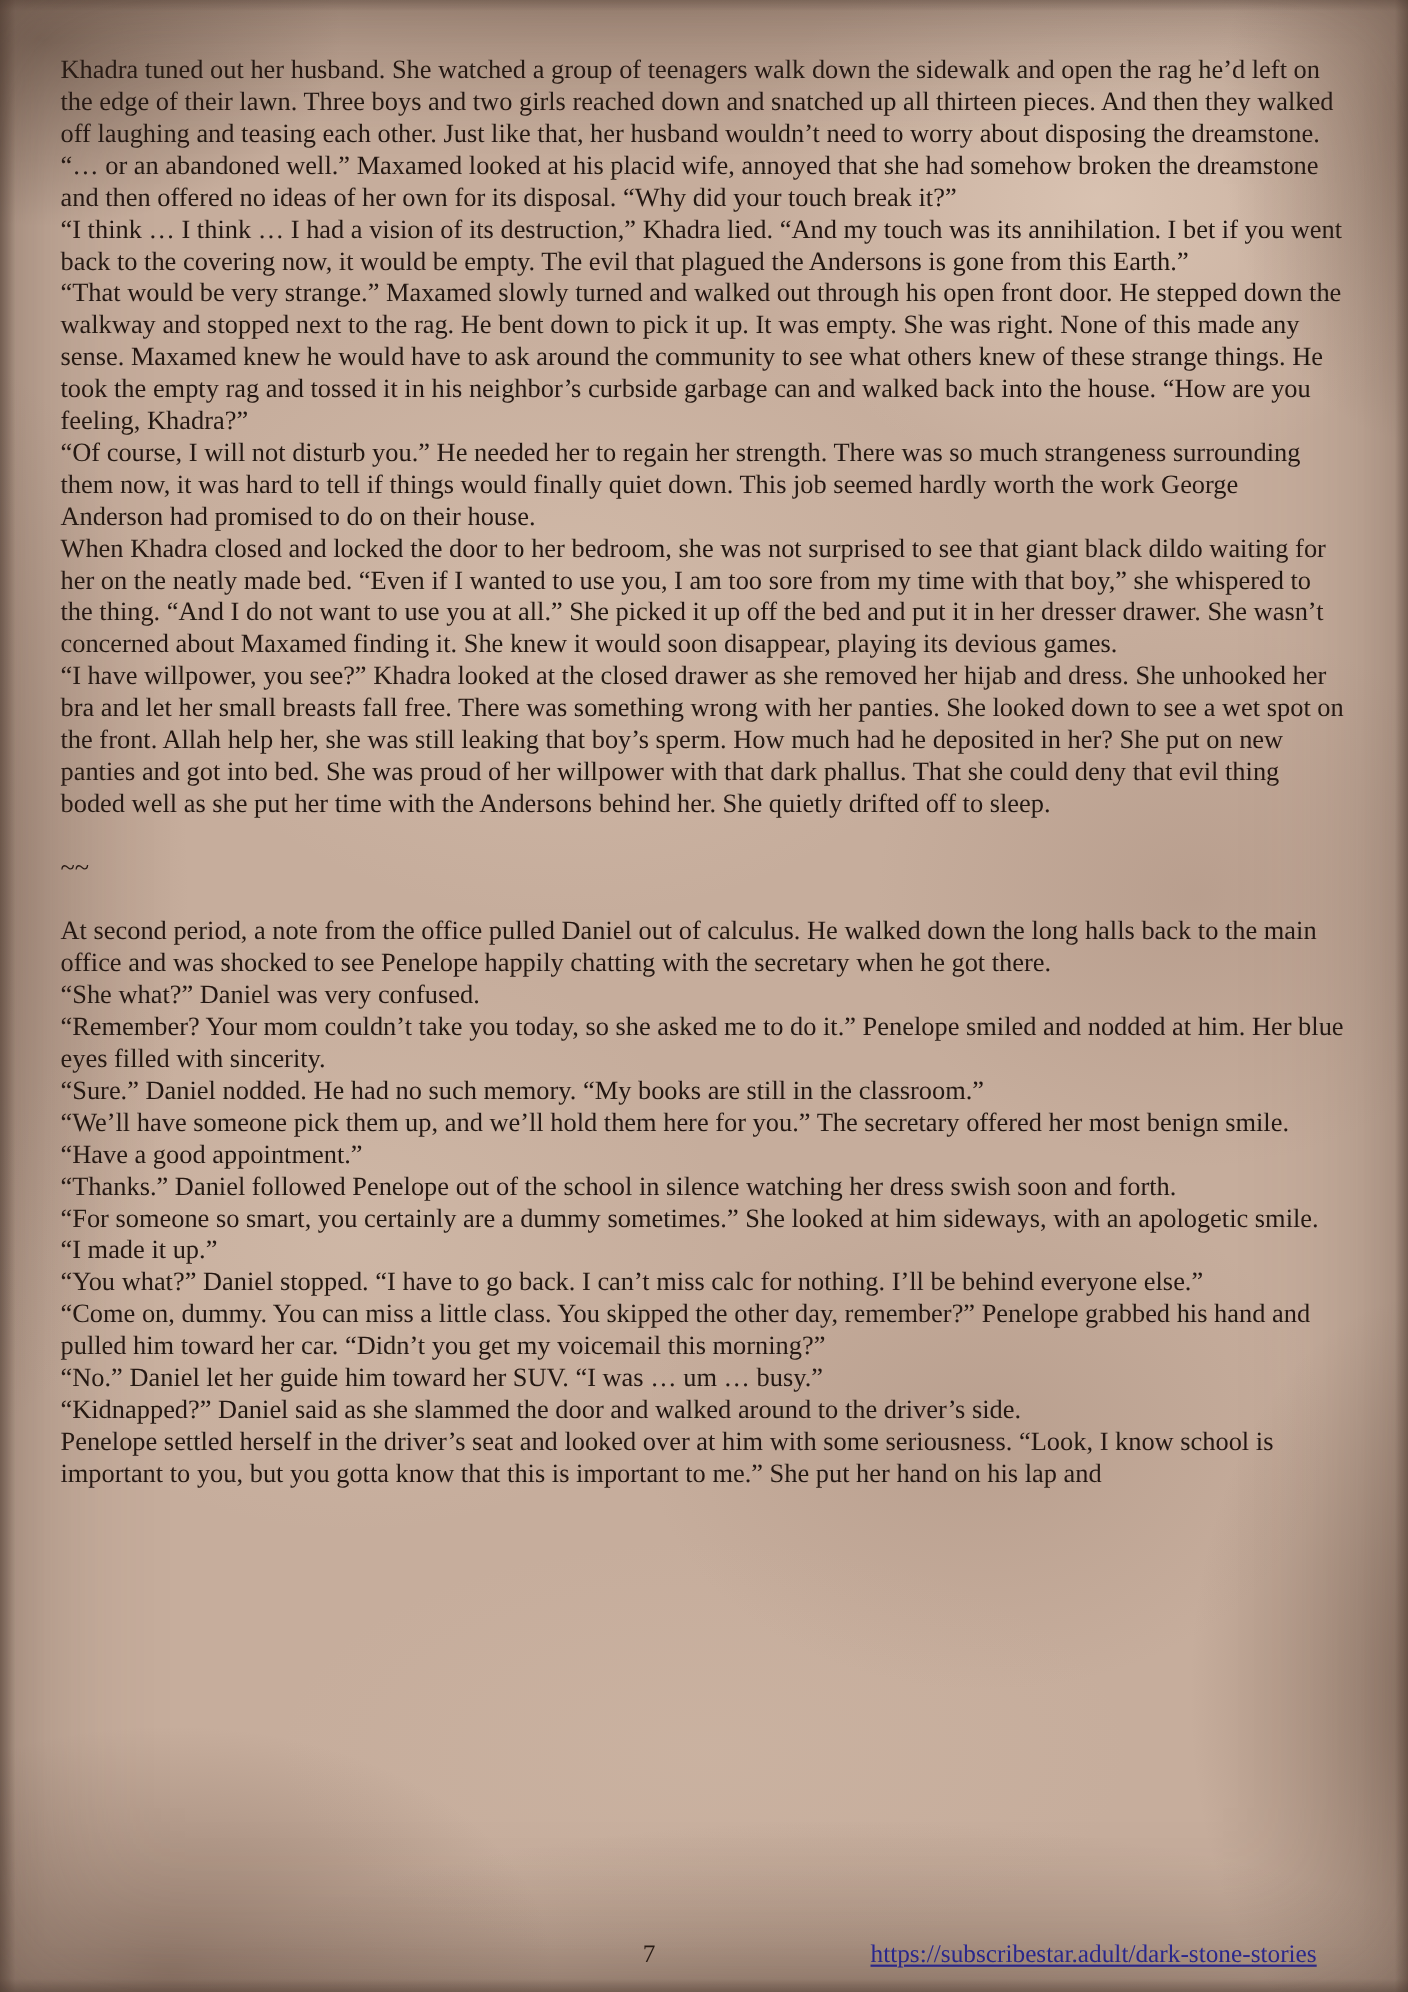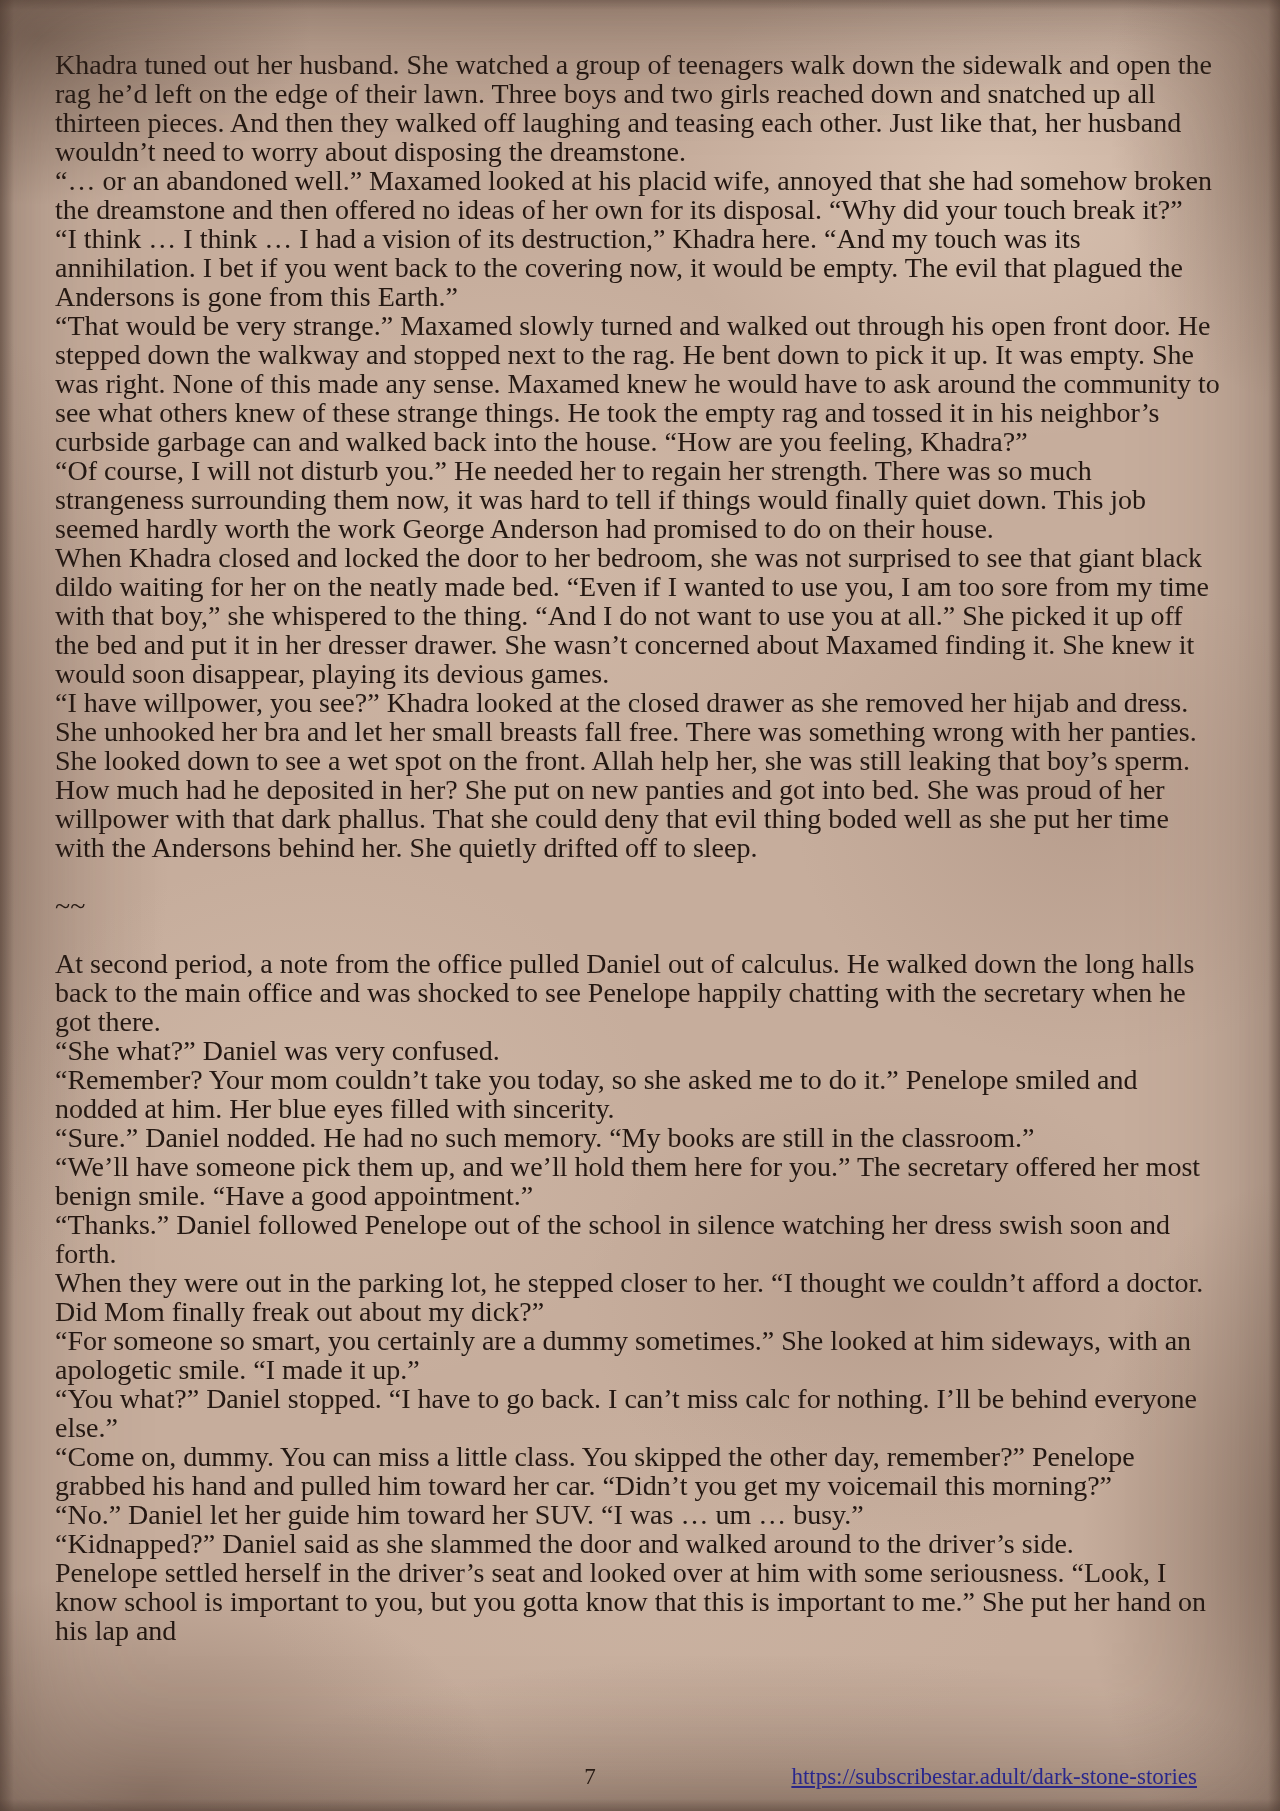--- a/index.html
+++ b/index.html
@@ -29,21 +29,21 @@
       radial-gradient(ellipse 520px 420px at 25% 62%, rgba(226,206,188,0.30), rgba(226,206,188,0) 65%),
       radial-gradient(ellipse 480px 360px at 70% 72%, rgba(148,120,104,0.25), rgba(148,120,104,0) 65%),
       radial-gradient(ellipse 600px 300px at 50% 88%, rgba(210,188,170,0.30), rgba(210,188,170,0) 65%);
   }
   .page::after {
     content: ""; position: absolute; inset: 0; pointer-events: none;
     box-shadow: inset 0 0 140px rgba(72,54,44,0.45), inset 0 0 40px rgba(80,60,48,0.22);
   }
   .body-text {
     position: absolute; left: 55px; top: 50px; width: 1168px;
-    font-size: 28px; line-height: 29px;
+    font-size: 24px; line-height: 29px;
     color: var(--text, #241812);
     text-rendering: optimizeLegibility;
   }
   .body-text p { margin: 0; }
   .body-text p.separator { margin: 29px 0; }
   .footer {
     position: absolute; left: 0; top: 1762px; width: 100%; height: 34px;
     font-size: 23px; line-height: 30px; color: var(--text, #241812);
   }
   .page-number {
@@ -55,33 +55,32 @@
     text-decoration: underline; cursor: pointer; white-space: nowrap;
   }
 </style>
 </head>
 <body>
 
 <div class="page">
   <div class="body-text">
     <p>Khadra tuned out her husband. She watched a group of teenagers walk down the sidewalk and open the rag he’d left on the edge of their lawn. Three boys and two girls reached down and snatched up all thirteen pieces. And then they walked off laughing and teasing each other. Just like that, her husband wouldn’t need to worry about disposing the dreamstone.</p>
     <p>“… or an abandoned well.” Maxamed looked at his placid wife, annoyed that she had somehow broken the dreamstone and then offered no ideas of her own for its disposal. “Why did your touch break it?”</p>
-    <p>“I think … I think … I had a vision of its destruction,” Khadra here. “And my touch was its annihilation. I bet if you went back to the covering now, it would be empty. The evil that plagued the Andersons is gone from this Earth.”</p>
+    <p>“I think … I think … I had a vision of its destruction,” Khadra lied. “And my touch was its annihilation. I bet if you went back to the covering now, it would be empty. The evil that plagued the Andersons is gone from this Earth.”</p>
     <p>“That would be very strange.” Maxamed slowly turned and walked out through his open front door. He stepped down the walkway and stopped next to the rag. He bent down to pick it up. It was empty. She was right. None of this made any sense. Maxamed knew he would have to ask around the community to see what others knew of these strange things. He took the empty rag and tossed it in his neighbor’s curbside garbage can and walked back into the house. “How are you feeling, Khadra?”</p>
     <p>“Of course, I will not disturb you.” He needed her to regain her strength. There was so much strangeness surrounding them now, it was hard to tell if things would finally quiet down. This job seemed hardly worth the work George Anderson had promised to do on their house.</p>
     <p>When Khadra closed and locked the door to her bedroom, she was not surprised to see that giant black dildo waiting for her on the neatly made bed. “Even if I wanted to use you, I am too sore from my time with that boy,” she whispered to the thing. “And I do not want to use you at all.” She picked it up off the bed and put it in her dresser drawer. She wasn’t concerned about Maxamed finding it. She knew it would soon disappear, playing its devious games.</p>
     <p>“I have willpower, you see?” Khadra looked at the closed drawer as she removed her hijab and dress. She unhooked her bra and let her small breasts fall free. There was something wrong with her panties. She looked down to see a wet spot on the front. Allah help her, she was still leaking that boy’s sperm. How much had he deposited in her? She put on new panties and got into bed. She was proud of her willpower with that dark phallus. That she could deny that evil thing boded well as she put her time with the Andersons behind her. She quietly drifted off to sleep.</p>
     <p class="separator">~~</p>
     <p>At second period, a note from the office pulled Daniel out of calculus. He walked down the long halls back to the main office and was shocked to see Penelope happily chatting with the secretary when he got there.</p>
     <p>“She what?” Daniel was very confused.</p>
     <p>“Remember? Your mom couldn’t take you today, so she asked me to do it.” Penelope smiled and nodded at him. Her blue eyes filled with sincerity.</p>
     <p>“Sure.” Daniel nodded. He had no such memory. “My books are still in the classroom.”</p>
     <p>“We’ll have someone pick them up, and we’ll hold them here for you.” The secretary offered her most benign smile. “Have a good appointment.”</p>
     <p>“Thanks.” Daniel followed Penelope out of the school in silence watching her dress swish soon and forth.</p>
-    <p>When they were out in the parking lot, he stepped closer to her. “I thought we couldn’t afford a doctor. Did Mom finally freak out about my dick?”</p>
     <p>“For someone so smart, you certainly are a dummy sometimes.” She looked at him sideways, with an apologetic smile. “I made it up.”</p>
     <p>“You what?” Daniel stopped. “I have to go back. I can’t miss calc for nothing. I’ll be behind everyone else.”</p>
     <p>“Come on, dummy. You can miss a little class. You skipped the other day, remember?” Penelope grabbed his hand and pulled him toward her car. “Didn’t you get my voicemail this morning?”</p>
     <p>“No.” Daniel let her guide him toward her SUV. “I was … um … busy.”</p>
     <p>“Kidnapped?” Daniel said as she slammed the door and walked around to the driver’s side.</p>
     <p>Penelope settled herself in the driver’s seat and looked over at him with some seriousness. “Look, I know school is important to you, but you gotta know that this is important to me.” She put her hand on his lap and</p>
   </div>
 
   <div class="footer">
     <span class="page-number">7</span>

